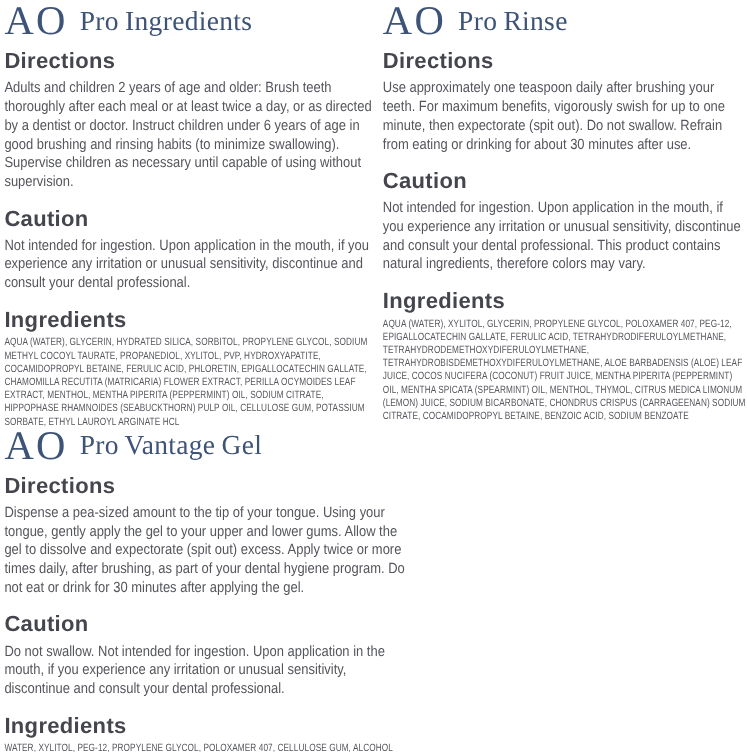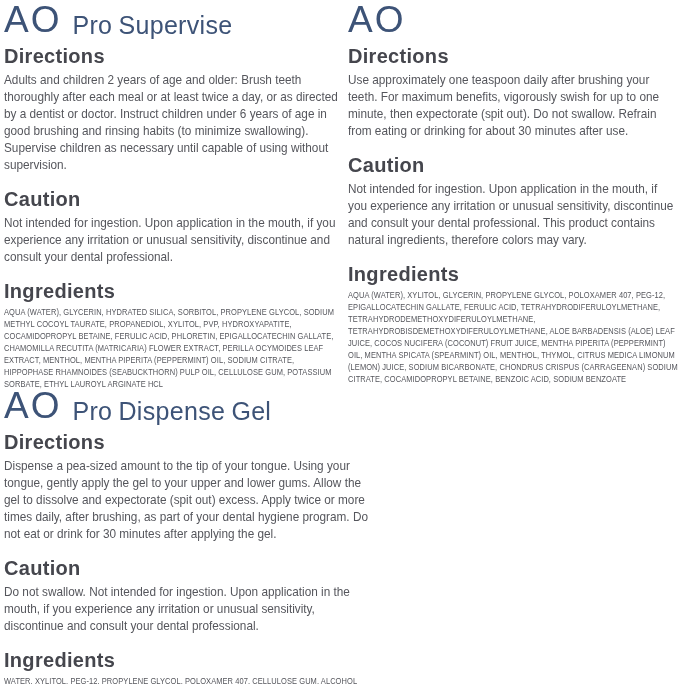--- a/index.html
+++ b/index.html
@@ -15,24 +15,25 @@
     background: var(--background, #ffffff);
     overflow: hidden;
   }
   .panel { position: absolute; }
   .panel.p1 { left: 4px;   top: 0px;   width: 336px; }
   .panel.p2 { left: 348px; top: 0px;   width: 331px; }
   .panel.p3 { left: 4px;   top: 386px; width: 366px; }
 
   .brand {
     display: flex;
-    align-items: flex-end;
+    align-items: center;
     gap: 11px;
     color: var(--brand, #3d5377);
     margin: 0 0 2px 0;
+    font-family: Liberation Serif, serif;
   }
   .logo {
     font-size: 37px;
     line-height: 40px;
     letter-spacing: 2px;
     font-weight: 400;
   }
   .product {
     font-size: 25px;
     letter-spacing: 0.3px;
@@ -75,58 +76,59 @@
   .p3 .ing-text { width: 460px; }
 </style>
 </head>
 <body>
 
 <div id="page">
 
   <section class="panel p1">
     <div class="brand">
       <span class="logo">AO</span>
-      <span class="product">Pro Supervise</span>
+      <span class="product">Pro Ingredients</span>
     </div>
     <div class="section first">
       <h3>Directions</h3>
       <p class="body-text">Adults and children 2 years of age and older: Brush teeth thoroughly after each meal or at least twice a day, or as directed by a dentist or doctor. Instruct children under 6 years of age in good brushing and rinsing habits (to minimize swallowing). Supervise children as necessary until capable of using without supervision.</p>
     </div>
     <div class="section">
       <h3>Caution</h3>
       <p class="body-text">Not intended for ingestion. Upon application in the mouth, if you experience any irritation or unusual sensitivity, discontinue and consult your dental professional.</p>
     </div>
     <div class="section">
       <h3>Ingredients</h3>
       <p class="ing-text">AQUA (WATER), GLYCERIN, HYDRATED SILICA, SORBITOL, PROPYLENE GLYCOL, SODIUM METHYL COCOYL TAURATE, PROPANEDIOL, XYLITOL, PVP, HYDROXYAPATITE, COCAMIDOPROPYL BETAINE, FERULIC ACID, PHLORETIN, EPIGALLOCATECHIN GALLATE, CHAMOMILLA RECUTITA (MATRICARIA) FLOWER EXTRACT, PERILLA OCYMOIDES LEAF EXTRACT, MENTHOL, MENTHA PIPERITA (PEPPERMINT) OIL, SODIUM CITRATE, HIPPOPHASE RHAMNOIDES (SEABUCKTHORN) PULP OIL, CELLULOSE GUM, POTASSIUM SORBATE, ETHYL LAUROYL ARGINATE HCL</p>
     </div>
   </section>
 
   <section class="panel p2">
     <div class="brand">
       <span class="logo">AO</span>
+      <span class="product">Pro Rinse</span>
     </div>
     <div class="section first">
       <h3>Directions</h3>
       <p class="body-text">Use approximately one teaspoon daily after brushing your teeth. For maximum benefits, vigorously swish for up to one minute, then expectorate (spit out). Do not swallow. Refrain from eating or drinking for about 30 minutes after use.</p>
     </div>
     <div class="section">
       <h3>Caution</h3>
       <p class="body-text">Not intended for ingestion. Upon application in the mouth, if you experience any irritation or unusual sensitivity, discontinue and consult your dental professional. This product contains natural ingredients, therefore colors may vary.</p>
     </div>
     <div class="section">
       <h3>Ingredients</h3>
       <p class="ing-text">AQUA (WATER), XYLITOL, GLYCERIN, PROPYLENE GLYCOL, POLOXAMER 407, PEG-12, EPIGALLOCATECHIN GALLATE, FERULIC ACID, TETRAHYDRODIFERULOYLMETHANE, TETRAHYDRODEMETHOXYDIFERULOYLMETHANE, TETRAHYDROBISDEMETHOXYDIFERULOYLMETHANE, ALOE BARBADENSIS (ALOE) LEAF JUICE, COCOS NUCIFERA (COCONUT) FRUIT JUICE, MENTHA PIPERITA (PEPPERMINT) OIL, MENTHA SPICATA (SPEARMINT) OIL, MENTHOL, THYMOL, CITRUS MEDICA LIMONUM (LEMON) JUICE, SODIUM BICARBONATE, CHONDRUS CRISPUS (CARRAGEENAN) SODIUM CITRATE, COCAMIDOPROPYL BETAINE, BENZOIC ACID, SODIUM BENZOATE</p>
     </div>
   </section>
 
   <section class="panel p3">
     <div class="brand">
       <span class="logo">AO</span>
-      <span class="product">Pro Dispense Gel</span>
+      <span class="product">Pro Vantage Gel</span>
     </div>
     <div class="section first">
       <h3>Directions</h3>
       <p class="body-text">Dispense a pea-sized amount to the tip of your tongue. Using your tongue, gently apply the gel to your upper and lower gums. Allow the gel to dissolve and expectorate (spit out) excess. Apply twice or more times daily, after brushing, as part of your dental hygiene program. Do not eat or drink for 30 minutes after applying the gel.</p>
     </div>
     <div class="section">
       <h3>Caution</h3>
       <p class="body-text">Do not swallow. Not intended for ingestion. Upon application in the mouth, if you experience any irritation or unusual sensitivity, discontinue and consult your dental professional.</p>
     </div>
     <div class="section">

